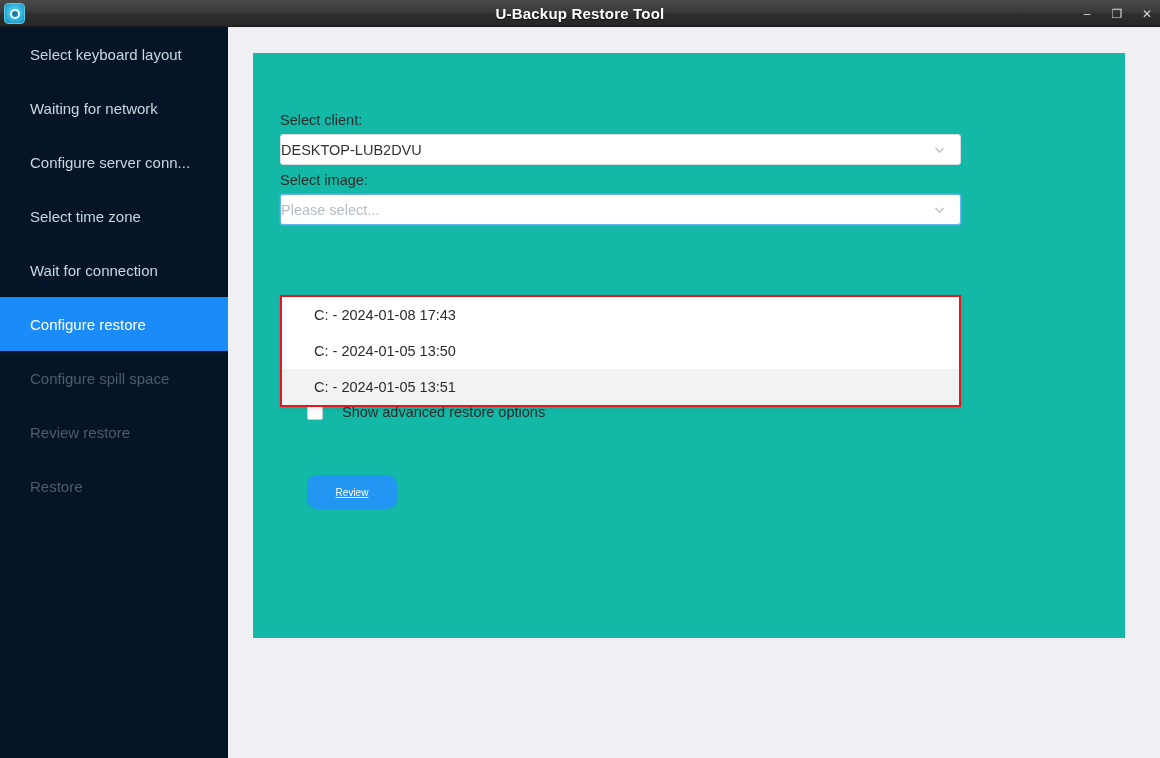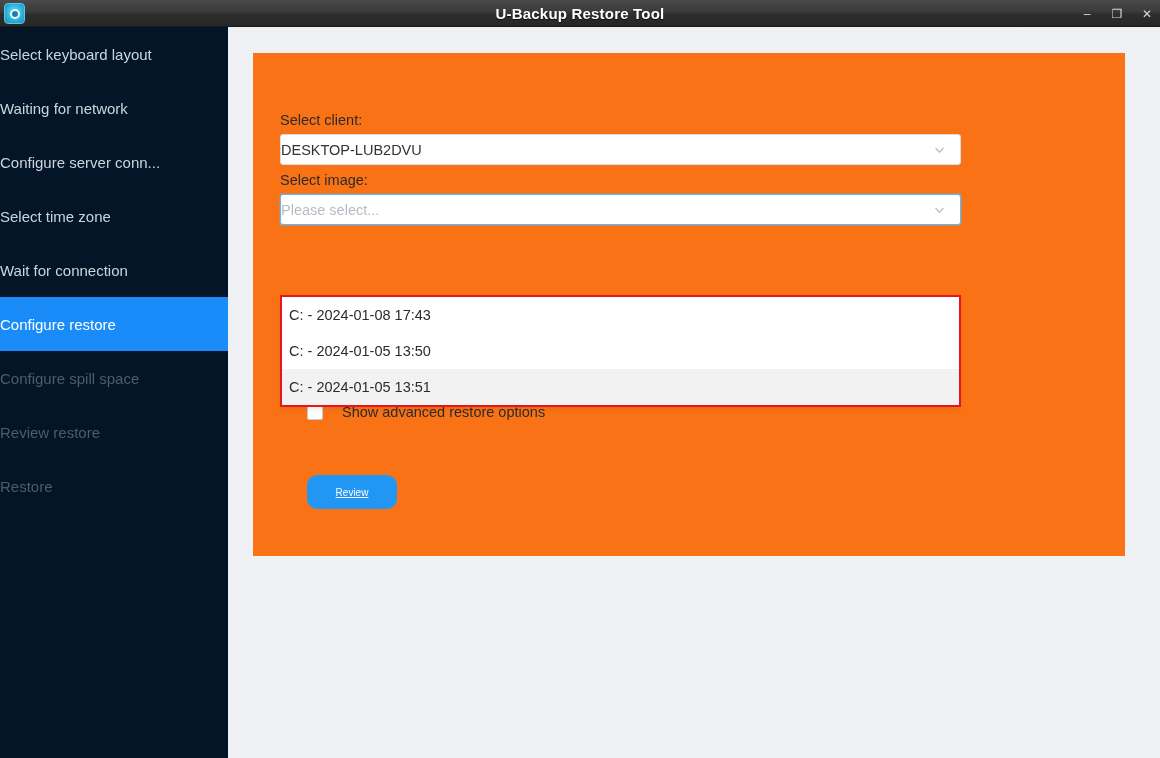--- a/index.html
+++ b/index.html
@@ -77,20 +77,21 @@
     top: 27px;
     left: 0;
     width: 228px;
     height: 731px;
     background: #031527;
   }
   .nav-item {
     height: 54px;
     display: flex;
     align-items: center;
+    padding-left: 30px;
     font-size: 15px;
     color: #ccd5de;
     cursor: default;
     white-space: nowrap;
   }
   .nav-item.active {
     background: #1a8cfa;
     color: #ffffff;
   }
   .nav-item.disabled {
@@ -104,22 +105,22 @@
     left: 228px;
     width: 932px;
     height: 731px;
     background: #eef0f3;
   }
   .content-card {
     position: absolute;
     top: 26px;
     left: 25px;
     width: 872px;
-    height: 503px;
-    background: #f97316;
+    height: 585px;
+    background: #14b8a6;
   }
 
   .form {
     position: absolute;
     top: 59px;
     left: 27px;
     width: 682px;
   }
 
   .field-label {
@@ -190,21 +191,21 @@
     width: 681px;
     background: #ffffff;
     border: 2px solid #e8141e;
     z-index: 30;
     box-shadow: 0 2px 5px rgba(0,0,0,0.08);
   }
   .dropdown-item {
     height: 36px;
     display: flex;
     align-items: center;
-    padding-left: 7px;
+    padding-left: 32px;
     font-size: 14.5px;
     color: #2b2b2b;
     cursor: pointer;
     background: #ffffff;
   }
   .dropdown-item.hovered { background: #f2f2f2; }
 
   
   .review-btn {
     position: absolute;

